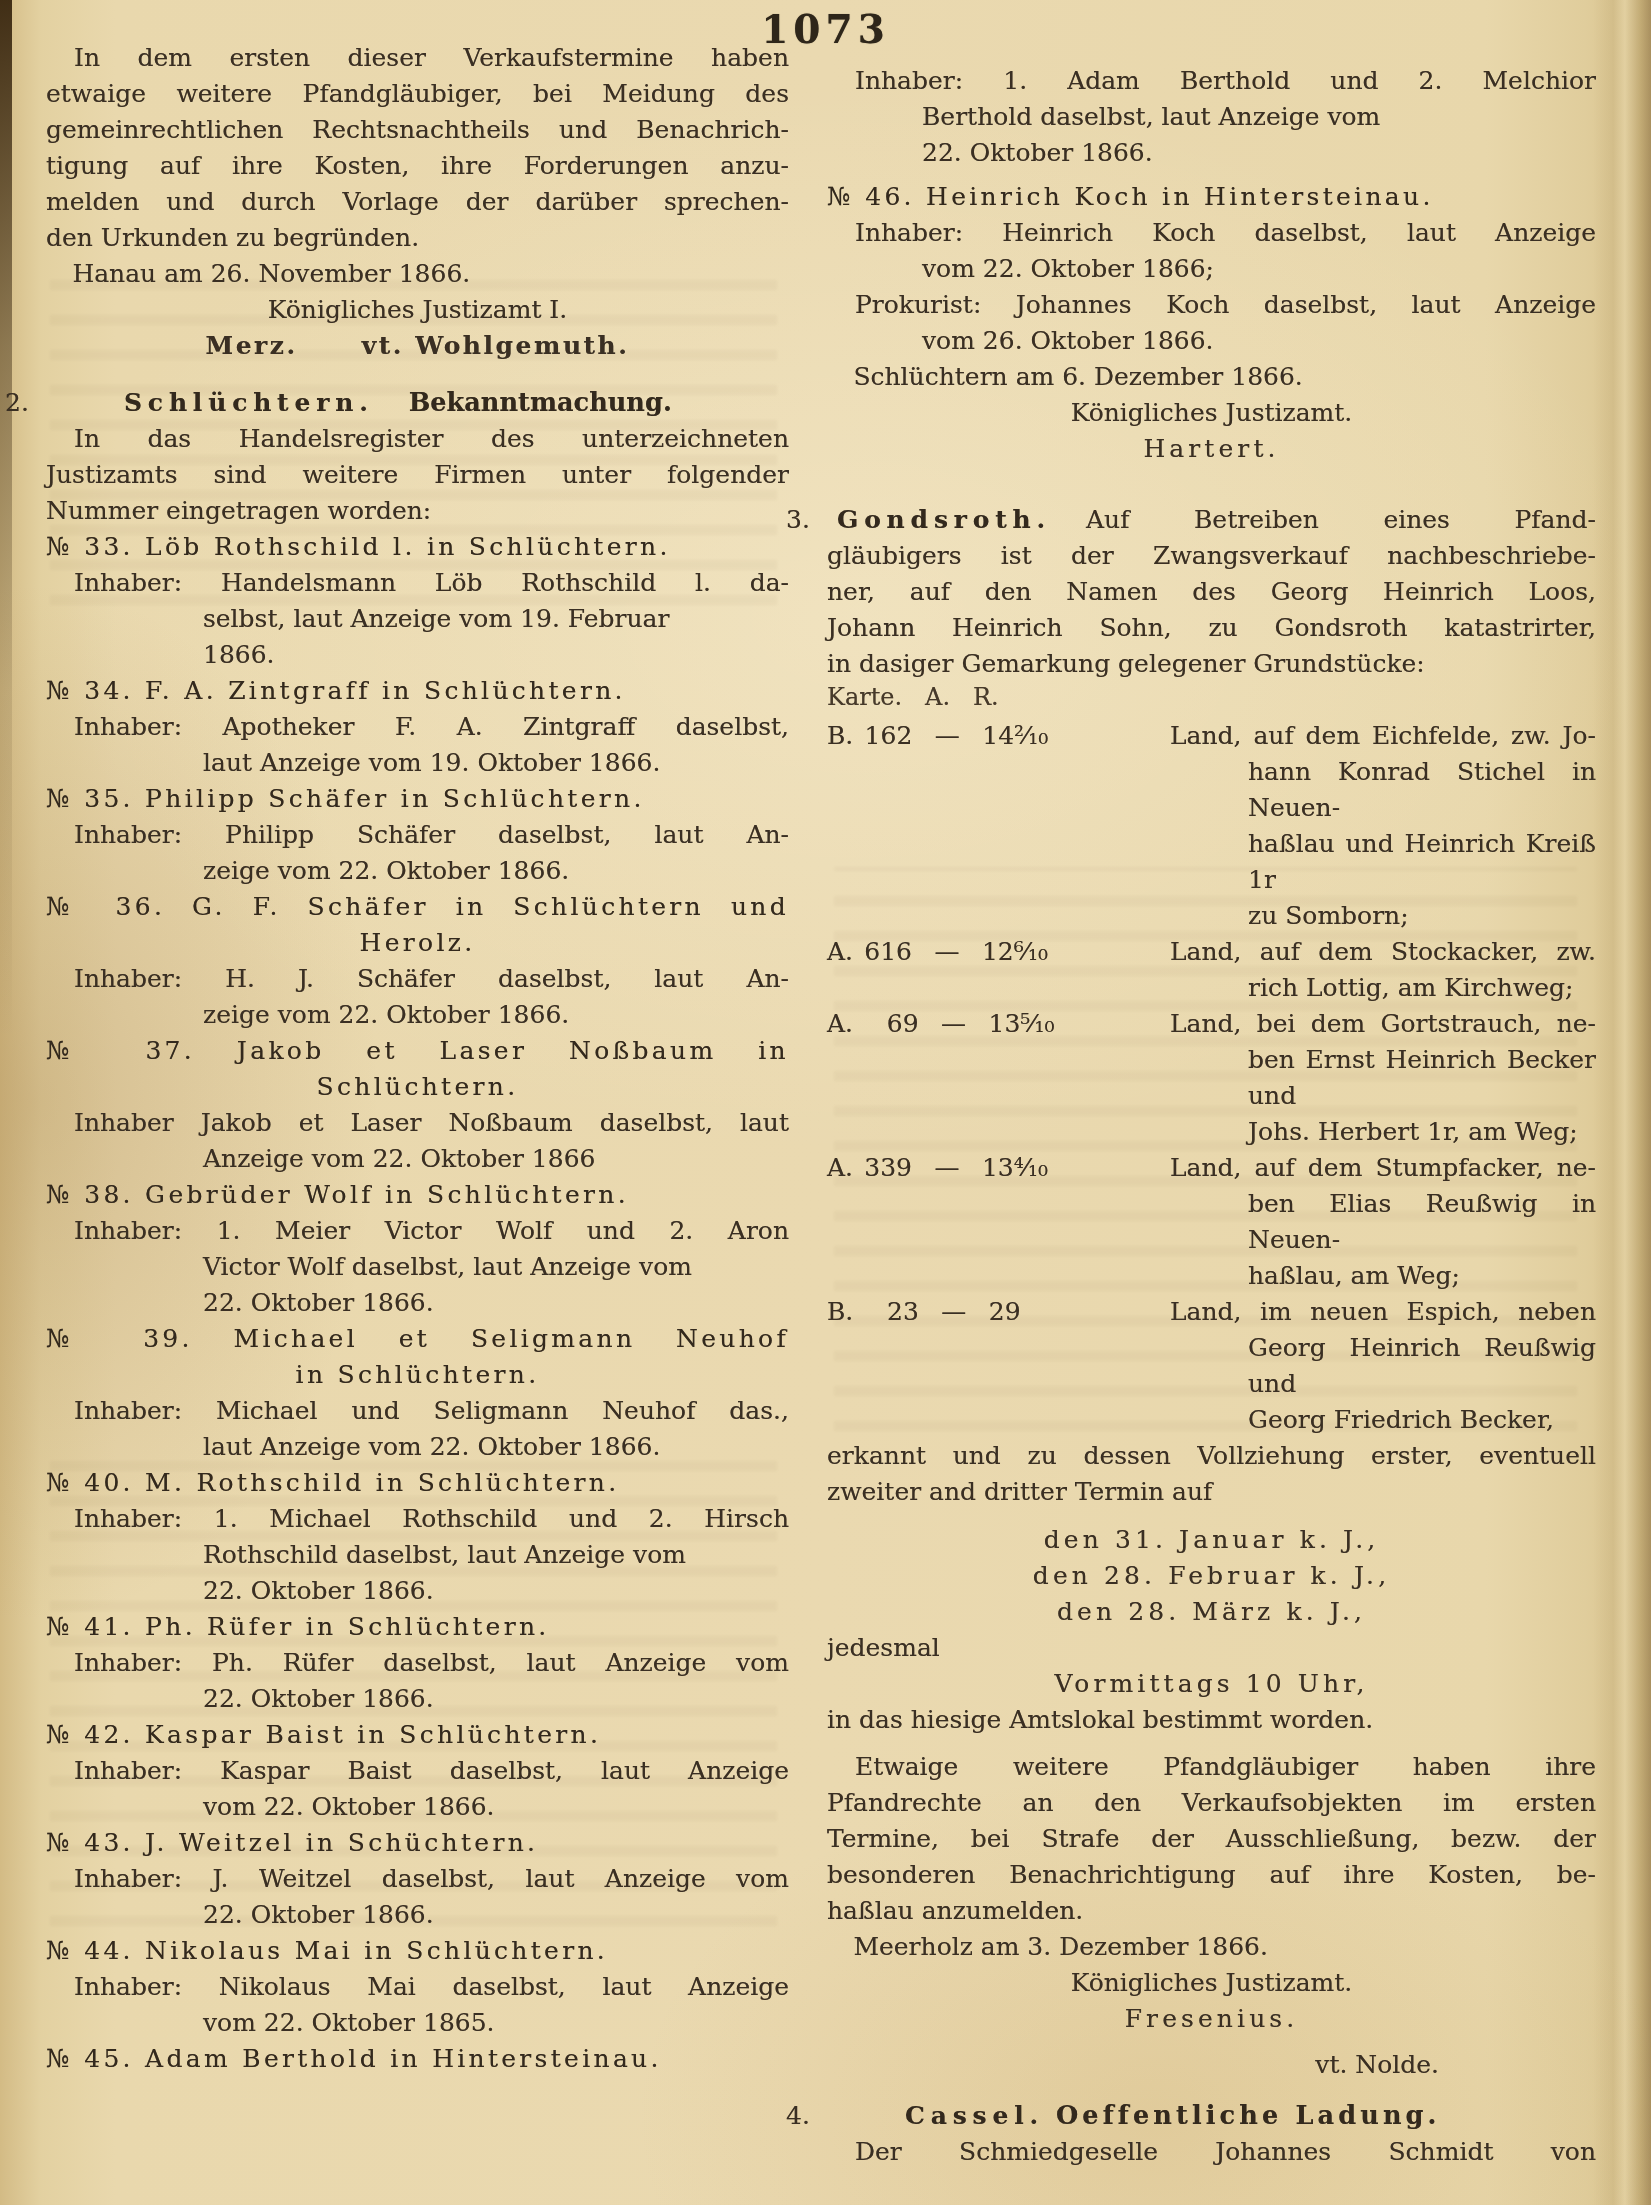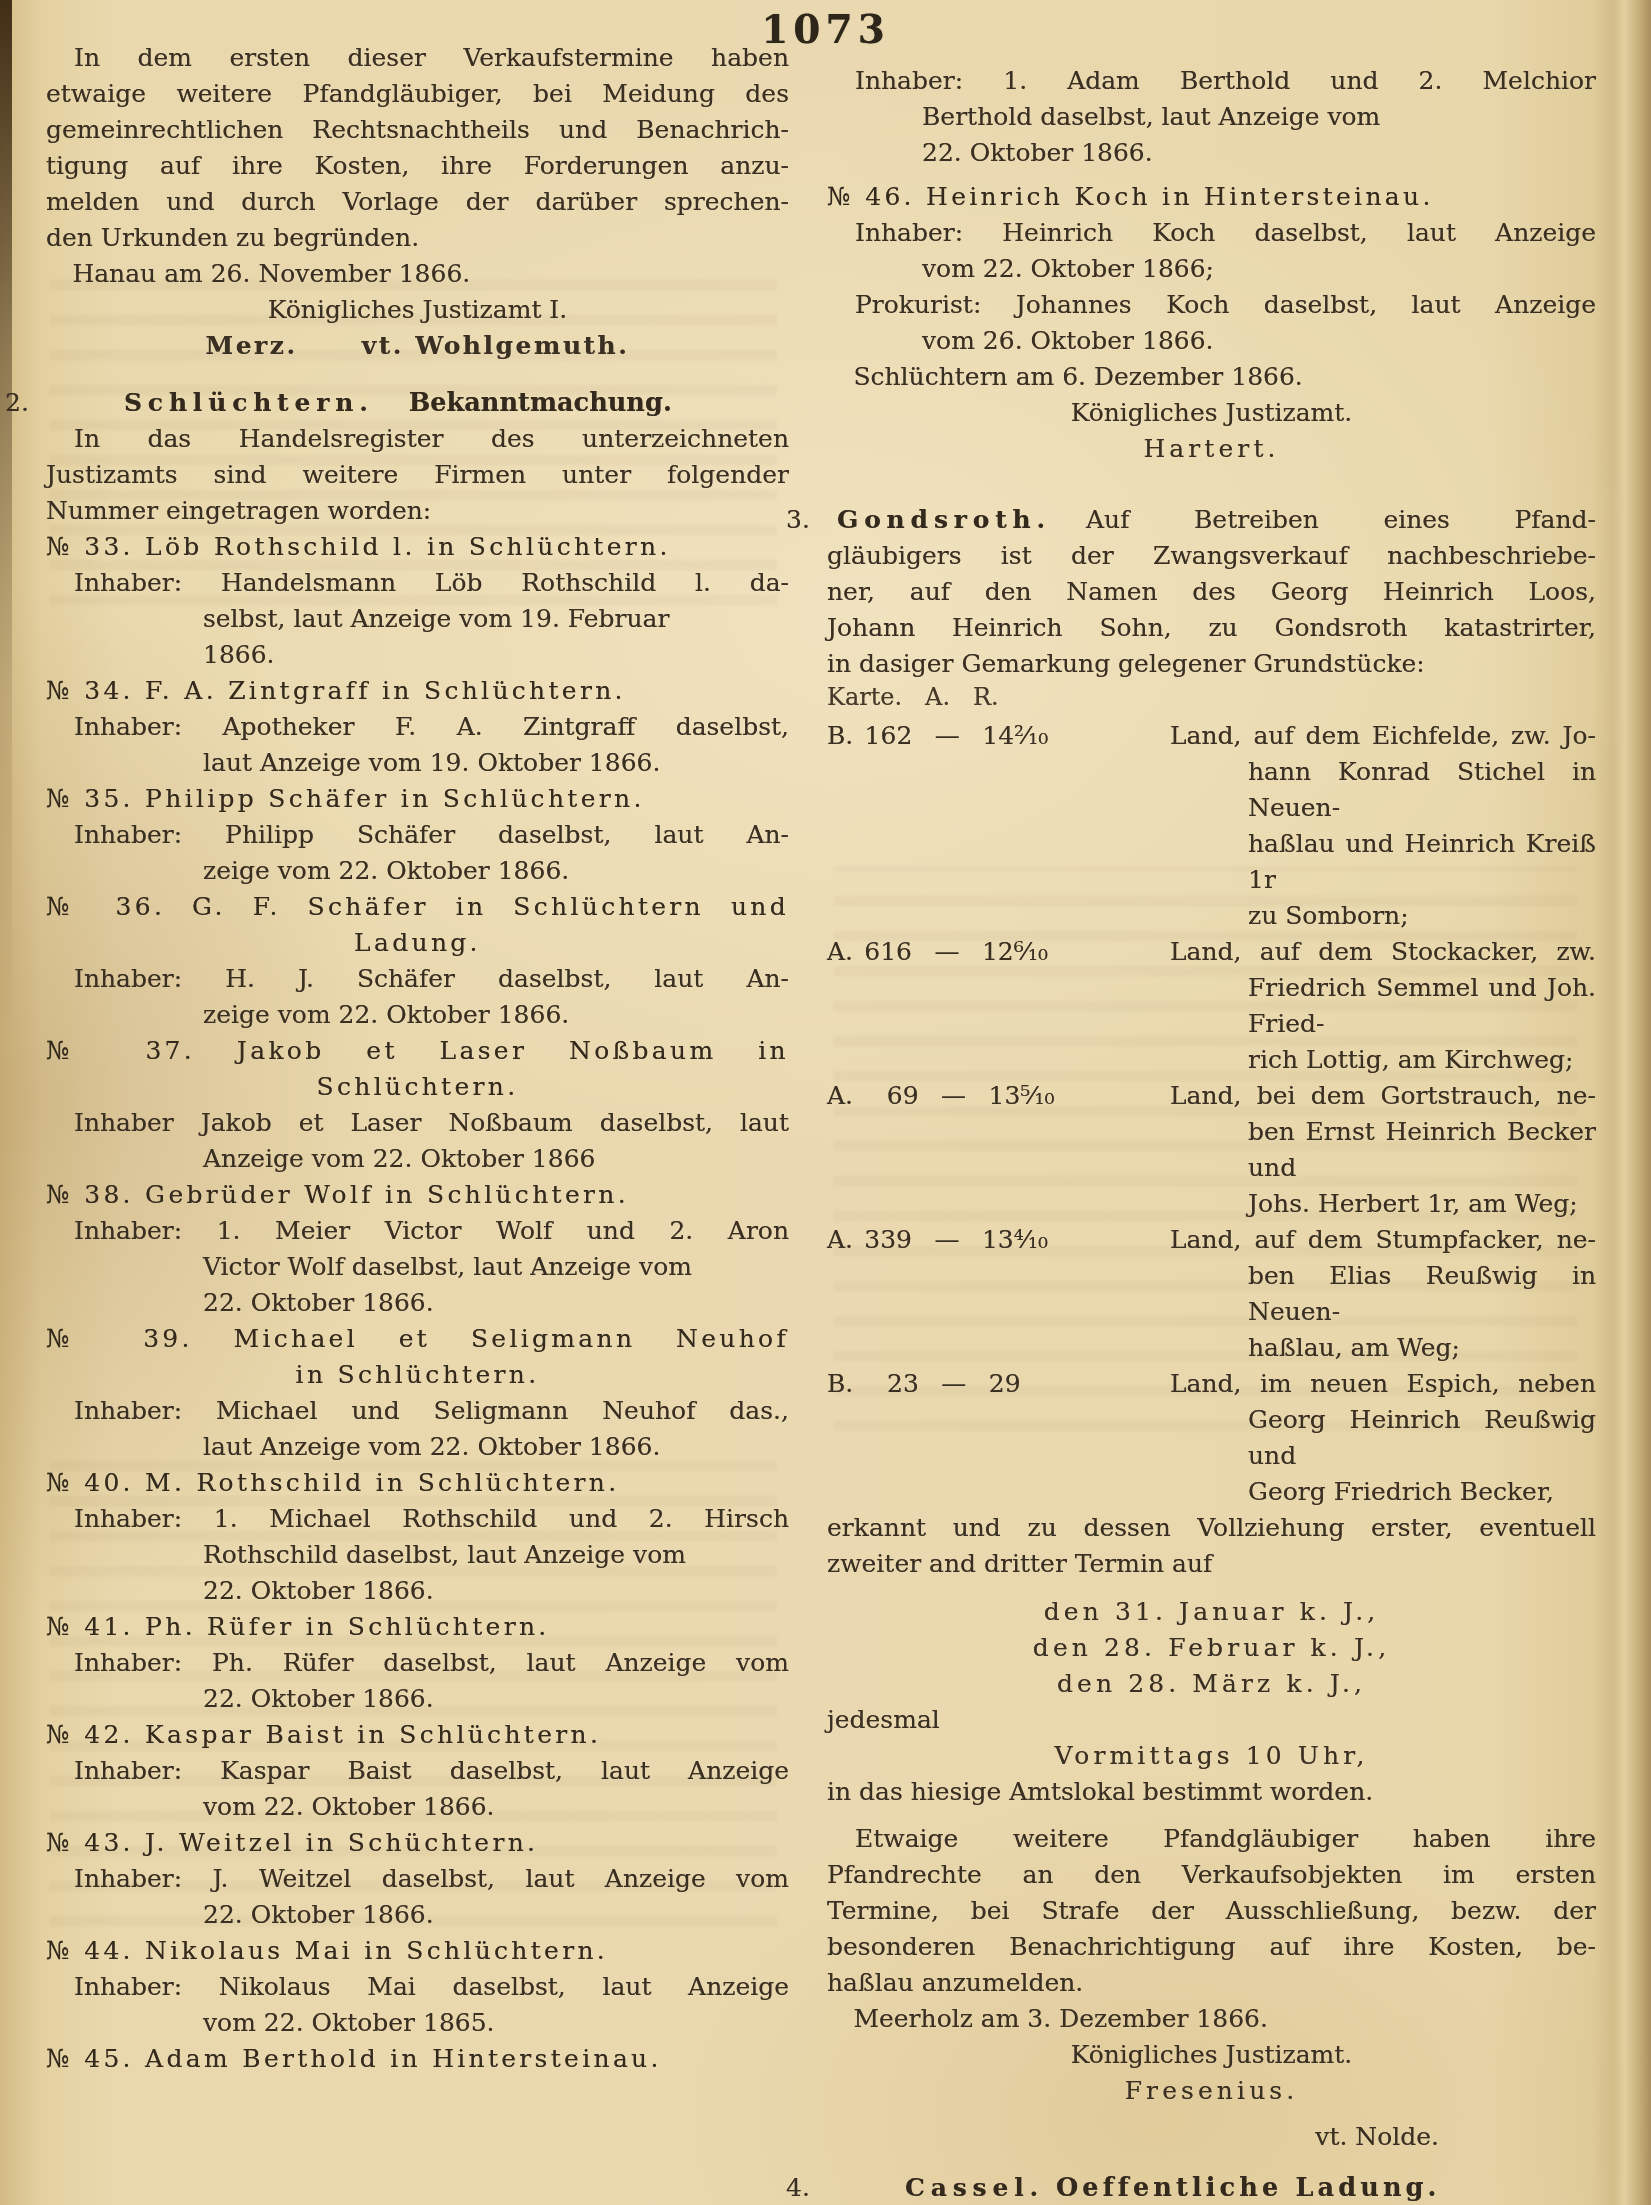--- a/index.html
+++ b/index.html
@@ -107,21 +107,21 @@
       <div class="line in1 j">Inhaber: Handelsmann Löb Rothschild l. da-</div>
       <div class="line in2">selbst, laut Anzeige vom 19. Februar</div>
       <div class="line in2">1866.</div>
       <div class="line e">№ 34. F. A. Zintgraff in Schlüchtern.</div>
       <div class="line in1 j">Inhaber: Apotheker F. A. Zintgraff daselbst,</div>
       <div class="line in2">laut Anzeige vom 19. Oktober 1866.</div>
       <div class="line e">№ 35. Philipp Schäfer in Schlüchtern.</div>
       <div class="line in1 j">Inhaber: Philipp Schäfer daselbst, laut An-</div>
       <div class="line in2">zeige vom 22. Oktober 1866.</div>
       <div class="line e j">№ 36. G. F. Schäfer in Schlüchtern und</div>
-      <div class="line c e">Ladung.</div>
+      <div class="line c e">Herolz.</div>
       <div class="line in1 j">Inhaber: H. J. Schäfer daselbst, laut An-</div>
       <div class="line in2">zeige vom 22. Oktober 1866.</div>
       <div class="line e j">№ 37. Jakob et Laser Noßbaum in</div>
       <div class="line c e">Schlüchtern.</div>
       <div class="line in1 j">Inhaber Jakob et Laser Noßbaum daselbst, laut</div>
       <div class="line in2">Anzeige vom 22. Oktober 1866</div>
       <div class="line e">№ 38. Gebrüder Wolf in Schlüchtern.</div>
       <div class="line in1 j">Inhaber: 1. Meier Victor Wolf und 2. Aron</div>
       <div class="line in2">Victor Wolf daselbst, laut Anzeige vom</div>
       <div class="line in2">22. Oktober 1866.</div>
@@ -177,21 +177,20 @@
           <div class="line j">Land, auf dem Eichfelde, zw. Jo-</div>
           <div class="line dcont j">hann Konrad Stichel in Neuen-</div>
           <div class="line dcont j">haßlau und Heinrich Kreiß 1r</div>
           <div class="line dcont ">zu Somborn;</div>
         </div>
       </div>
       <div class="row">
         <div class="line lbl">A. 616  —  12⁶⁄₁₀</div>
         <div class="desc">
           <div class="line j">Land, auf dem Stockacker, zw.</div>
-          <div class="line dcont j">Friedrich Semmel und Joh. Fried-</div>
           <div class="line dcont ">rich Lottig, am Kirchweg;</div>
         </div>
       </div>
       <div class="row">
         <div class="line lbl">A.   69  —  13⁵⁄₁₀</div>
         <div class="desc">
           <div class="line j">Land, bei dem Gortstrauch, ne-</div>
           <div class="line dcont j">ben Ernst Heinrich Becker und</div>
           <div class="line dcont ">Johs. Herbert 1r, am Weg;</div>
         </div>

